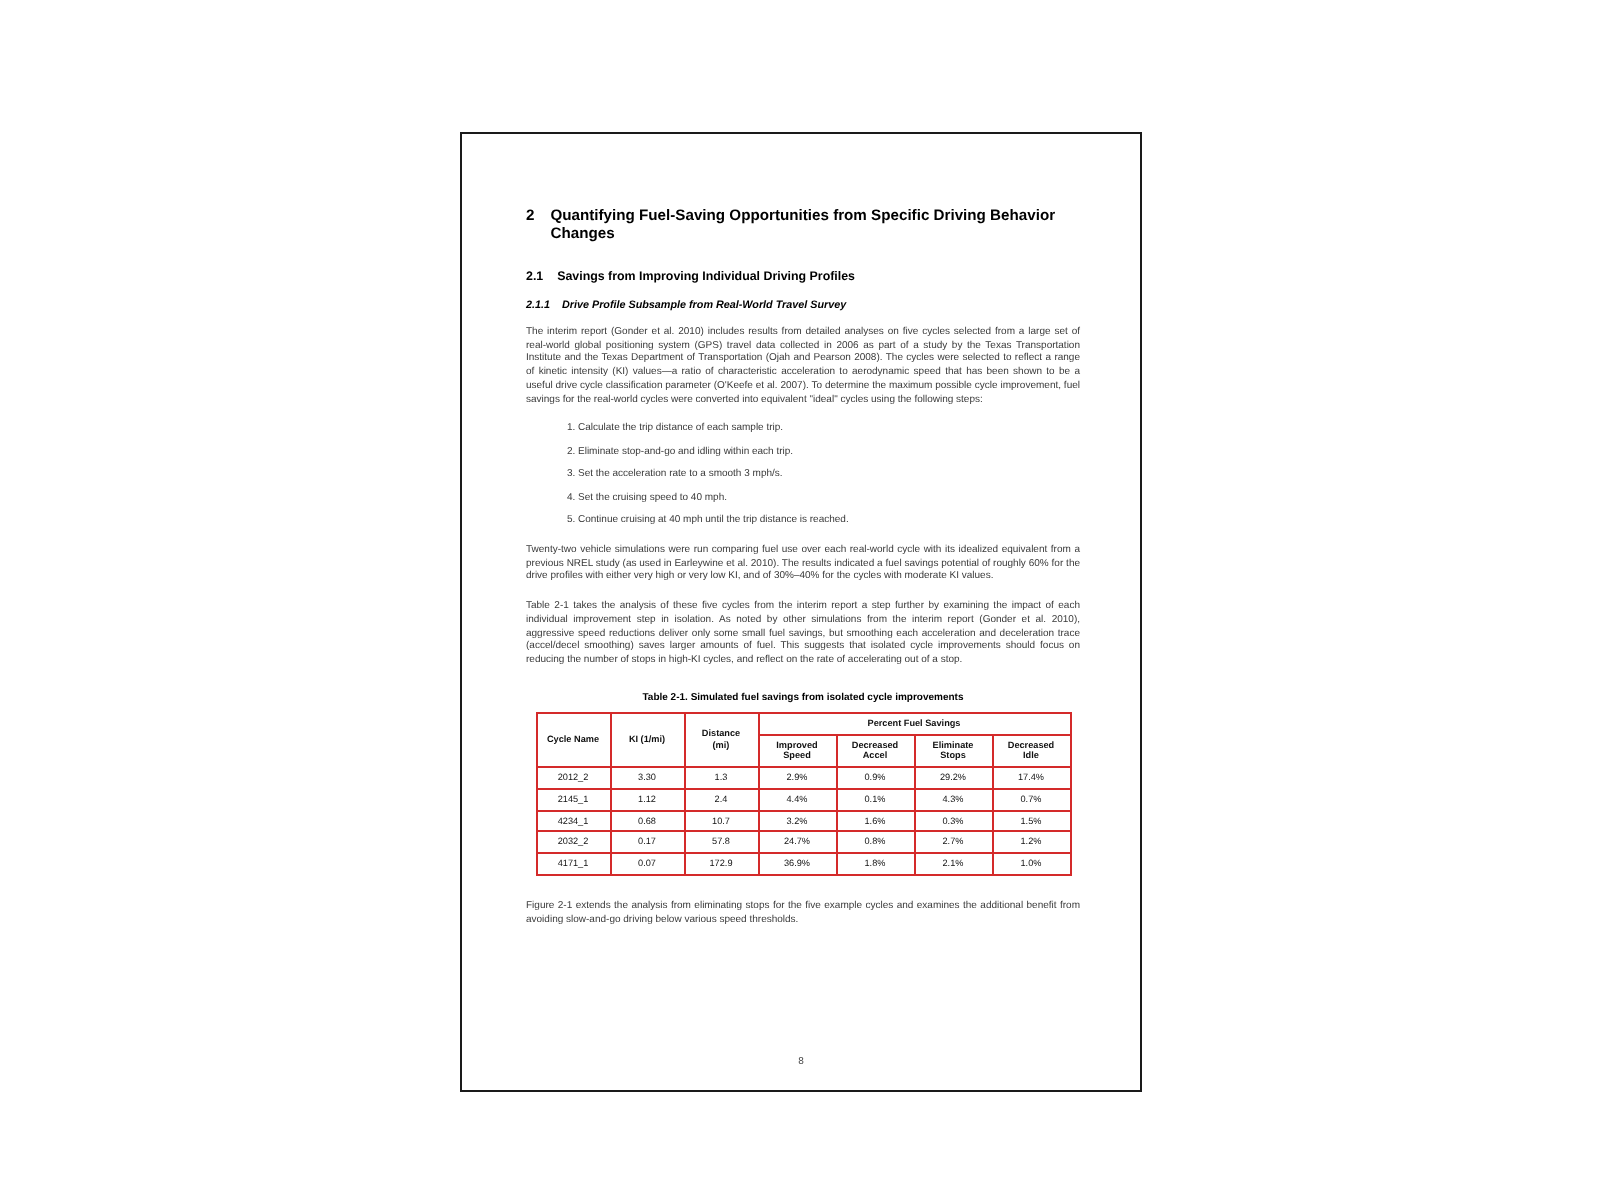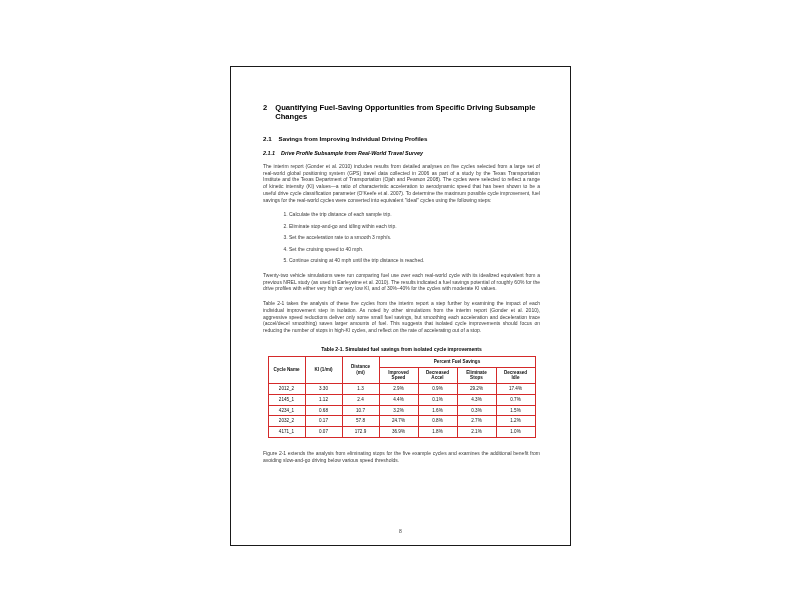--- a/index.html
+++ b/index.html
@@ -83,21 +83,21 @@
   }
 </style>
 </head>
 <body>
 
 <div class="canvas">
   <div class="page">
 
     <div class="h1">
       <span>2</span>
-      <span>Quantifying Fuel-Saving Opportunities from Specific Driving Subsample Changes</span>
+      <span>Quantifying Fuel-Saving Opportunities from Specific Driving Behavior Changes</span>
     </div>
 
     <div class="h2">
       <span>2.1</span>
       <span>Savings from Improving Individual Driving Profiles</span>
     </div>
 
     <div class="h3">
       <span>2.1.1</span>
       <span>Drive Profile Subsample from Real-World Travel Survey</span>

